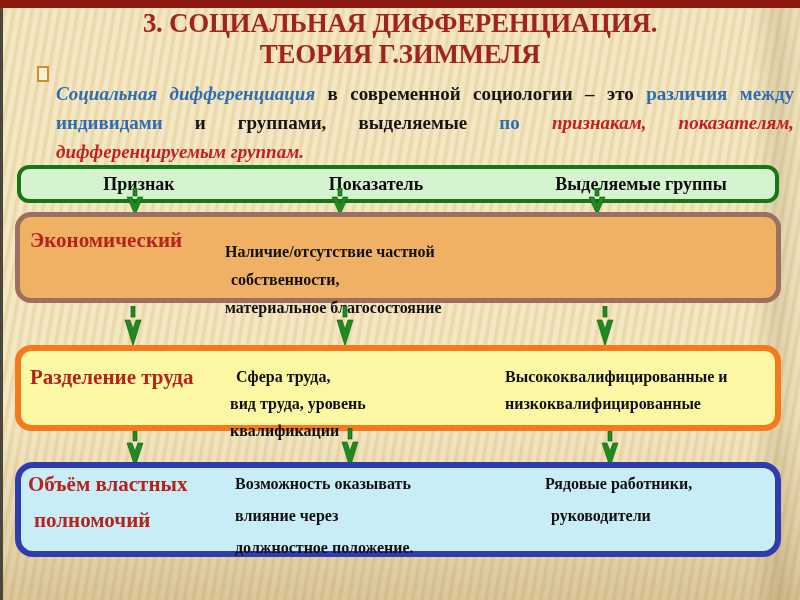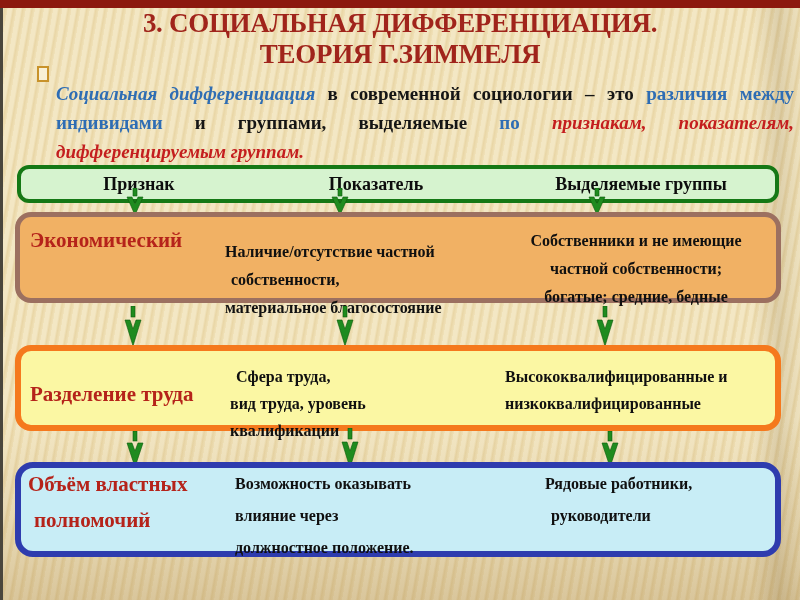--- a/index.html
+++ b/index.html
@@ -46,21 +46,21 @@
 
   .feature{position:absolute;font-weight:bold;color:#b5231a;font-size:21px;white-space:nowrap;}
   .col{position:absolute;font-weight:bold;color:#101010;font-size:16px;white-space:nowrap;}
   .col div{min-height:1em;}
 
   .f-economic{left:30px;top:228px;}
   .ind-economic{left:225px;top:238px;line-height:28px;}
   .ind-economic div:nth-child(2){padding-left:6px;}
   .grp-economic{left:505px;top:227px;width:262px;line-height:28px;text-align:center;}
 
-  .f-labor{left:30px;top:382px;}
+  .f-labor{left:30px;top:365px;}
   .ind-labor{left:230px;top:363px;line-height:27px;}
   .ind-labor div:nth-child(1){padding-left:6px;}
   .grp-labor{left:505px;top:363px;width:268px;line-height:27px;text-align:left;}
 
   .f-power{left:28px;top:466px;line-height:36px;}
   .f-power div:nth-child(2){padding-left:6px;}
   .ind-power{left:235px;top:468px;line-height:32px;}
   .grp-power{left:545px;top:468px;line-height:32px;}
   .grp-power div:nth-child(2){padding-left:6px;}
 </style>
@@ -104,25 +104,20 @@
         <path d="M1,9 L6,9 L9,16 L12,9 L17,9 L9,27 Z" fill="#1f8b1f" stroke="#0c5a0c" stroke-width="0.6"></path>
       </svg>
   </div>
 
   <div class="row-box box-economic"></div>
   <div class="feature f-economic">Экономический</div>
   <div class="col ind-economic">
     <div>Наличие/отсутствие частной</div>
     <div>собственности,</div>
     <div>материальное  благосостояние</div>
-  </div>
-  <div class="col grp-economic">
-    <div>Собственники и не имеющие</div>
-    <div>частной собственности;</div>
-    <div>богатые; средние, бедные</div>
   </div>
 
   <div class="arrow" style="left:124px;top:306px;">
     <svg width="18" height="40" viewBox="0 0 18 40">
         <rect x="7" y="0" width="4" height="11" fill="#1f8b1f" stroke="#0c5a0c" stroke-width="0.6"></rect>
         <path d="M1,14 L6,14 L9,23 L12,14 L17,14 L9,40 Z" fill="#1f8b1f" stroke="#0c5a0c" stroke-width="0.6"></path>
       </svg>
   </div>
   <div class="arrow" style="left:336px;top:306px;">
     <svg width="18" height="40" viewBox="0 0 18 40">

